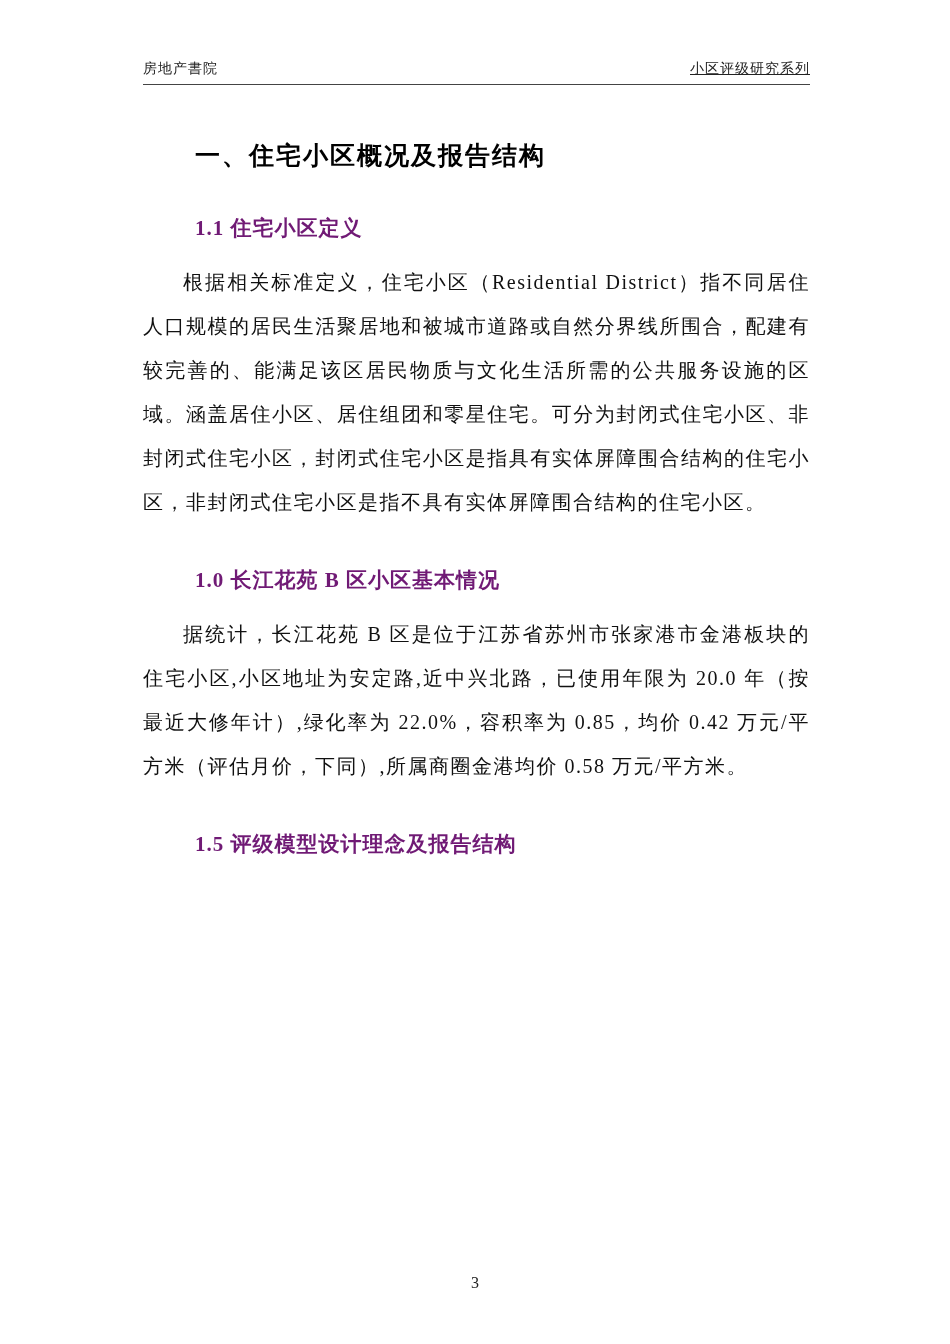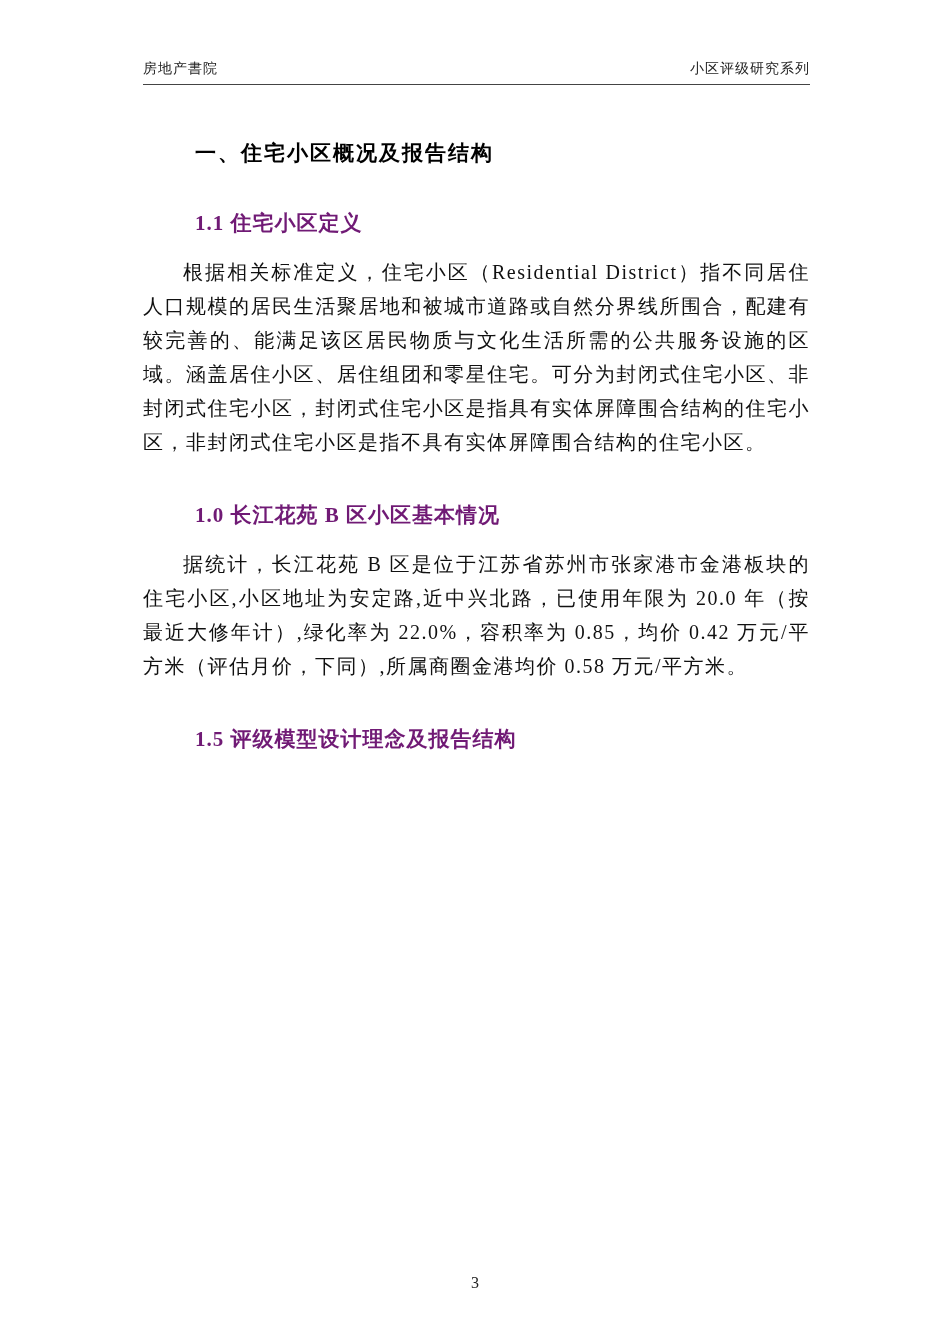--- a/index.html
+++ b/index.html
@@ -25,38 +25,38 @@
     display: flex;
     justify-content: space-between;
     align-items: flex-end;
     font-size: 14px;
     color: #222;
     padding-bottom: 6px;
     border-bottom: 1px solid #444;
     margin-bottom: 54px;
   }
   .doc-header .hdr-left { letter-spacing: 1px; }
-  .doc-header .hdr-right { letter-spacing: 1px; }
+  .doc-header .hdr-right { letter-spacing: 1px; text-decoration: underline; }
   h1.doc-title {
-    font-size: 21px;
+    font-size: 25px;
     font-weight: bold;
     margin: 44px 0 20px 52px;
     letter-spacing: 2px;
     color: #000;
   }
   h2.sec-heading {
     font-size: 21px;
     font-weight: bold;
     margin: 42px 0 16px 52px;
     letter-spacing: 1px;
     color: #701a75;
   }
   p.body-text {
     font-size: 20px;
-    line-height: 34px;
+    line-height: 44px;
     text-align: justify;
     text-indent: 2em;
     letter-spacing: 1.5px;
     color: #111;
     margin-top: 18px;
   }
   .page-footer {
     position: absolute;
     bottom: 52px;
     left: 0;

